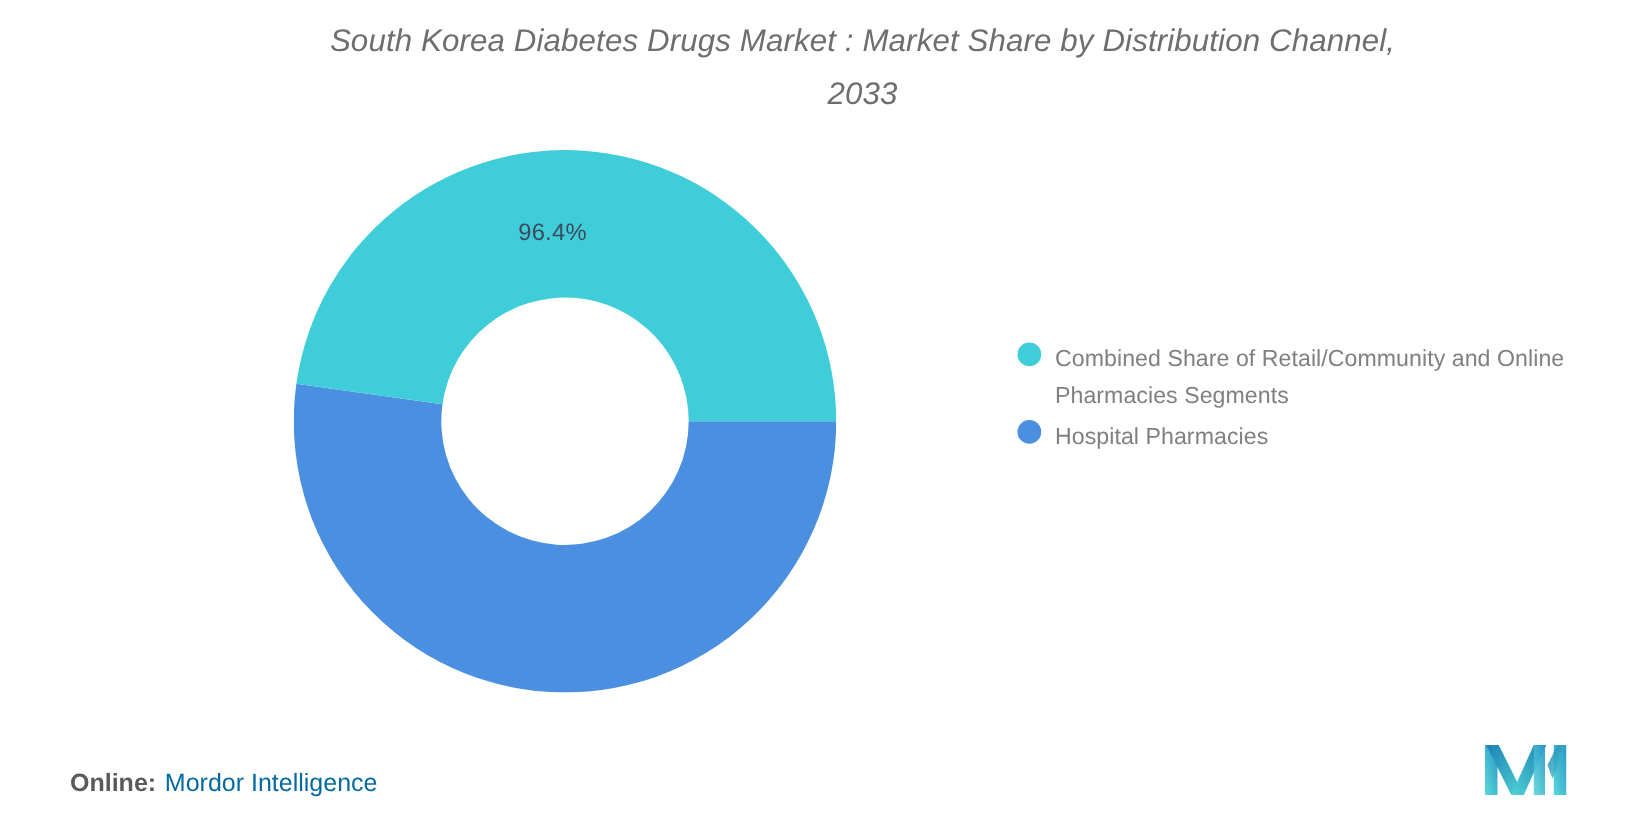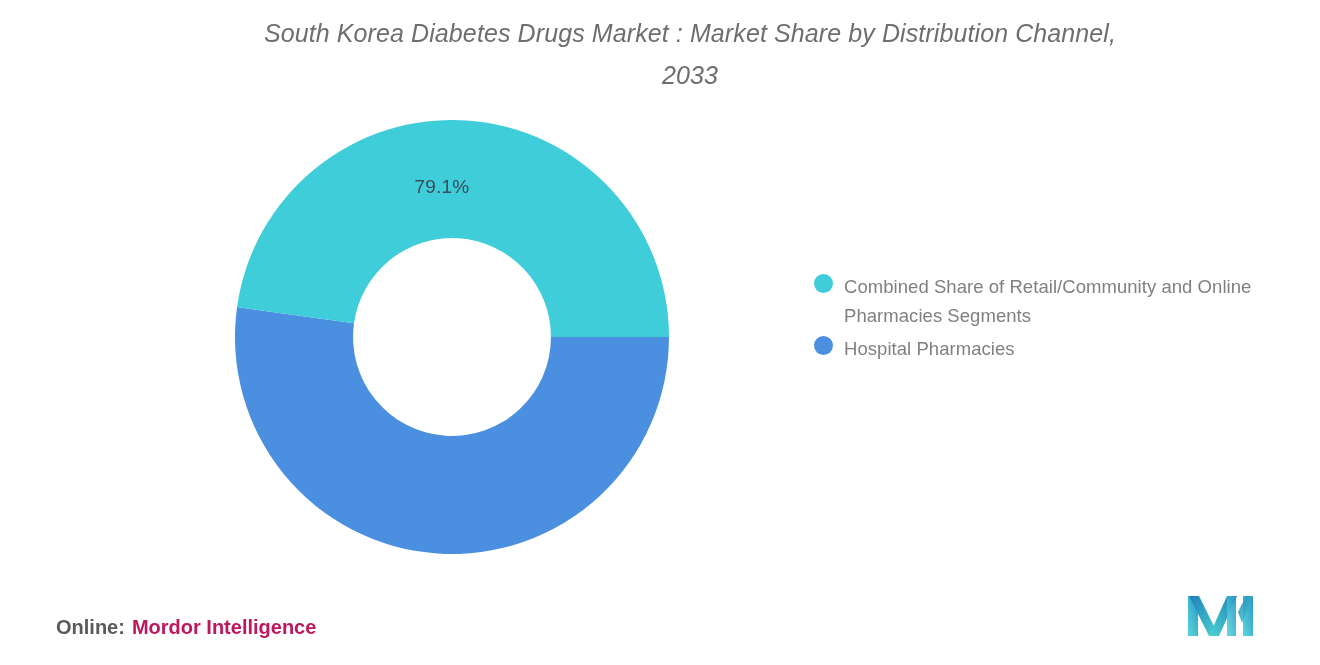--- a/index.html
+++ b/index.html
@@ -94,22 +94,22 @@
     top: 612px;
     font-size: 20px;
     line-height: 30px;
     white-space: nowrap;
   }
   #source-label {
     font-weight: 700;
     color: #5a5a5a;
   }
   #source-value {
-    font-weight: 700;
-    color: #be185d;
+    font-weight: 400;
+    color: #0369a1;
     margin-left: 7px;
   }
 
   
   #brand-logo {
     position: absolute;
     left: 1186px;
     top: 592px;
     width: 70px;
     height: 46px;
@@ -128,21 +128,21 @@
 
 <div id="donut-wrap">
   <svg id="donut-svg" viewBox="0 0 434 434" xmlns="http://www.w3.org/2000/svg">
     <g id="donut-slices">
       <path id="slice-0" d="M 434 217 A 217 217 0 1 1 2.069870623826688 187.09950692143352 L 118.99186100446498 203.36537515617368 A 98.952 98.952 0 1 0 315.952 217 Z" fill="#4a8fe0"></path>
       <path id="slice-1" d="M 2.069870623826688 187.09950692143352 A 217 217 0 0 1 434 216.99999999999994 L 315.952 216.99999999999997 A 98.952 98.952 0 0 0 118.99186100446498 203.36537515617368 Z" fill="#3fcdd9"></path>
     </g>
   </svg>
 </div>
 
-<div id="slice-label-1">79.1%</div>
+<div id="slice-label-1">96.4%</div>
 
 <div id="legend">
   <div class="legend-item">
     <span class="legend-swatch" id="sw1" style="background: rgb(63, 205, 217);"></span>
     <span class="legend-label">Combined Share of Retail/Community and Online Pharmacies Segments</span>
   </div>
   <div class="legend-item">
     <span class="legend-swatch" id="sw0" style="background: rgb(74, 143, 224);"></span>
     <span class="legend-label">Hospital Pharmacies</span>
   </div>

